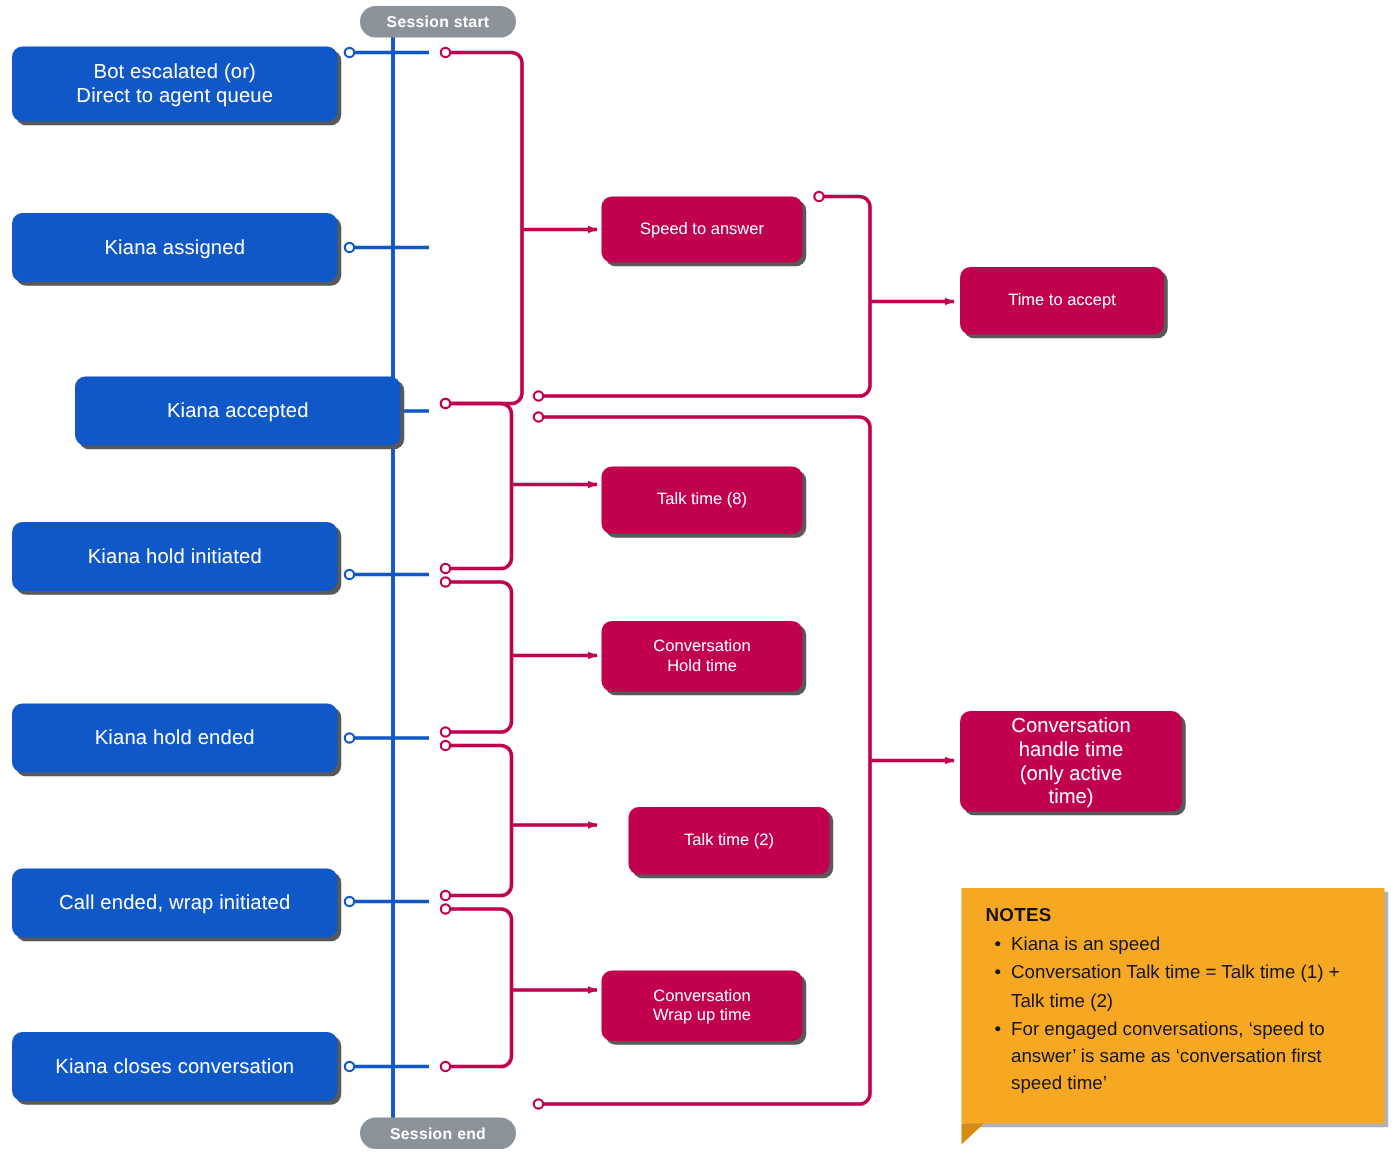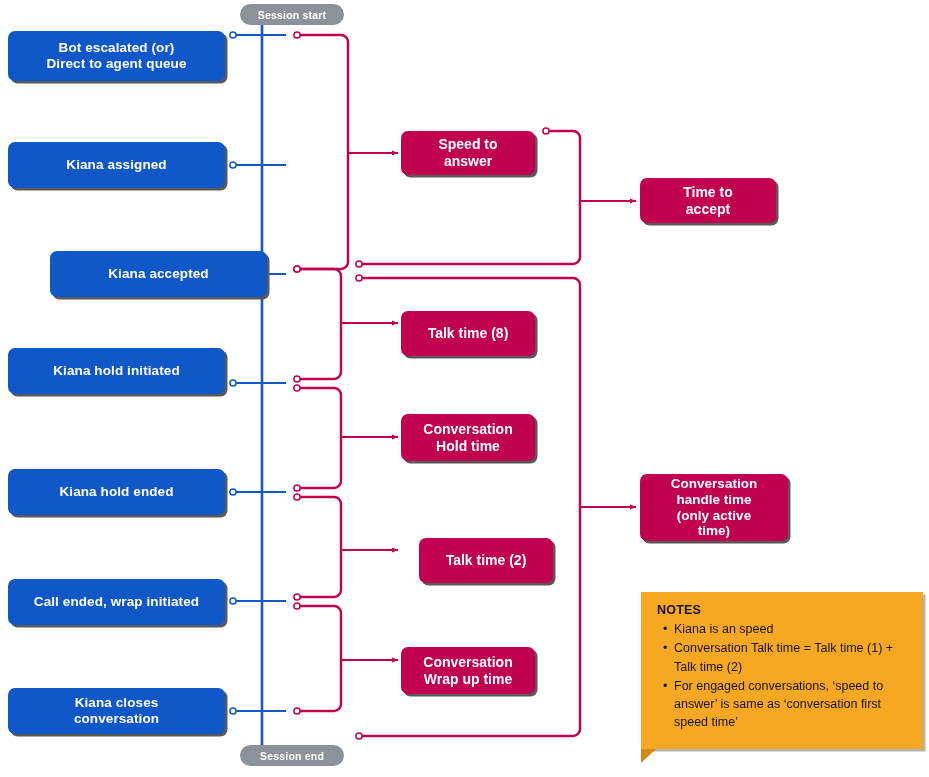--- a/index.html
+++ b/index.html
@@ -32,33 +32,33 @@
   .node {
     position: absolute;
     box-sizing: border-box;
     display: flex;
     align-items: center;
     justify-content: center;
     text-align: center;
     color: #ffffff;
     border-radius: 7px;
     line-height: 1.18;
-    font-weight: bold;
+    font-weight: normal;
     box-shadow: 2.5px 2.5px 0 0 #595959;
     padding: 2px 24px;
     white-space: pre-line;
   }
   .node.event {
     background: #1058C8;
     font-size: 13.5px;
     letter-spacing: 0.1px;
   }
   .node.metric {
     background: #C10050;
-    font-size: 14px;
+    font-size: 11px;
   }
   .node.metric.big {
     font-size: 13.5px;
   }
 
   
   .pill {
     position: absolute;
     background: #8B9299;
     color: #ffffff;

